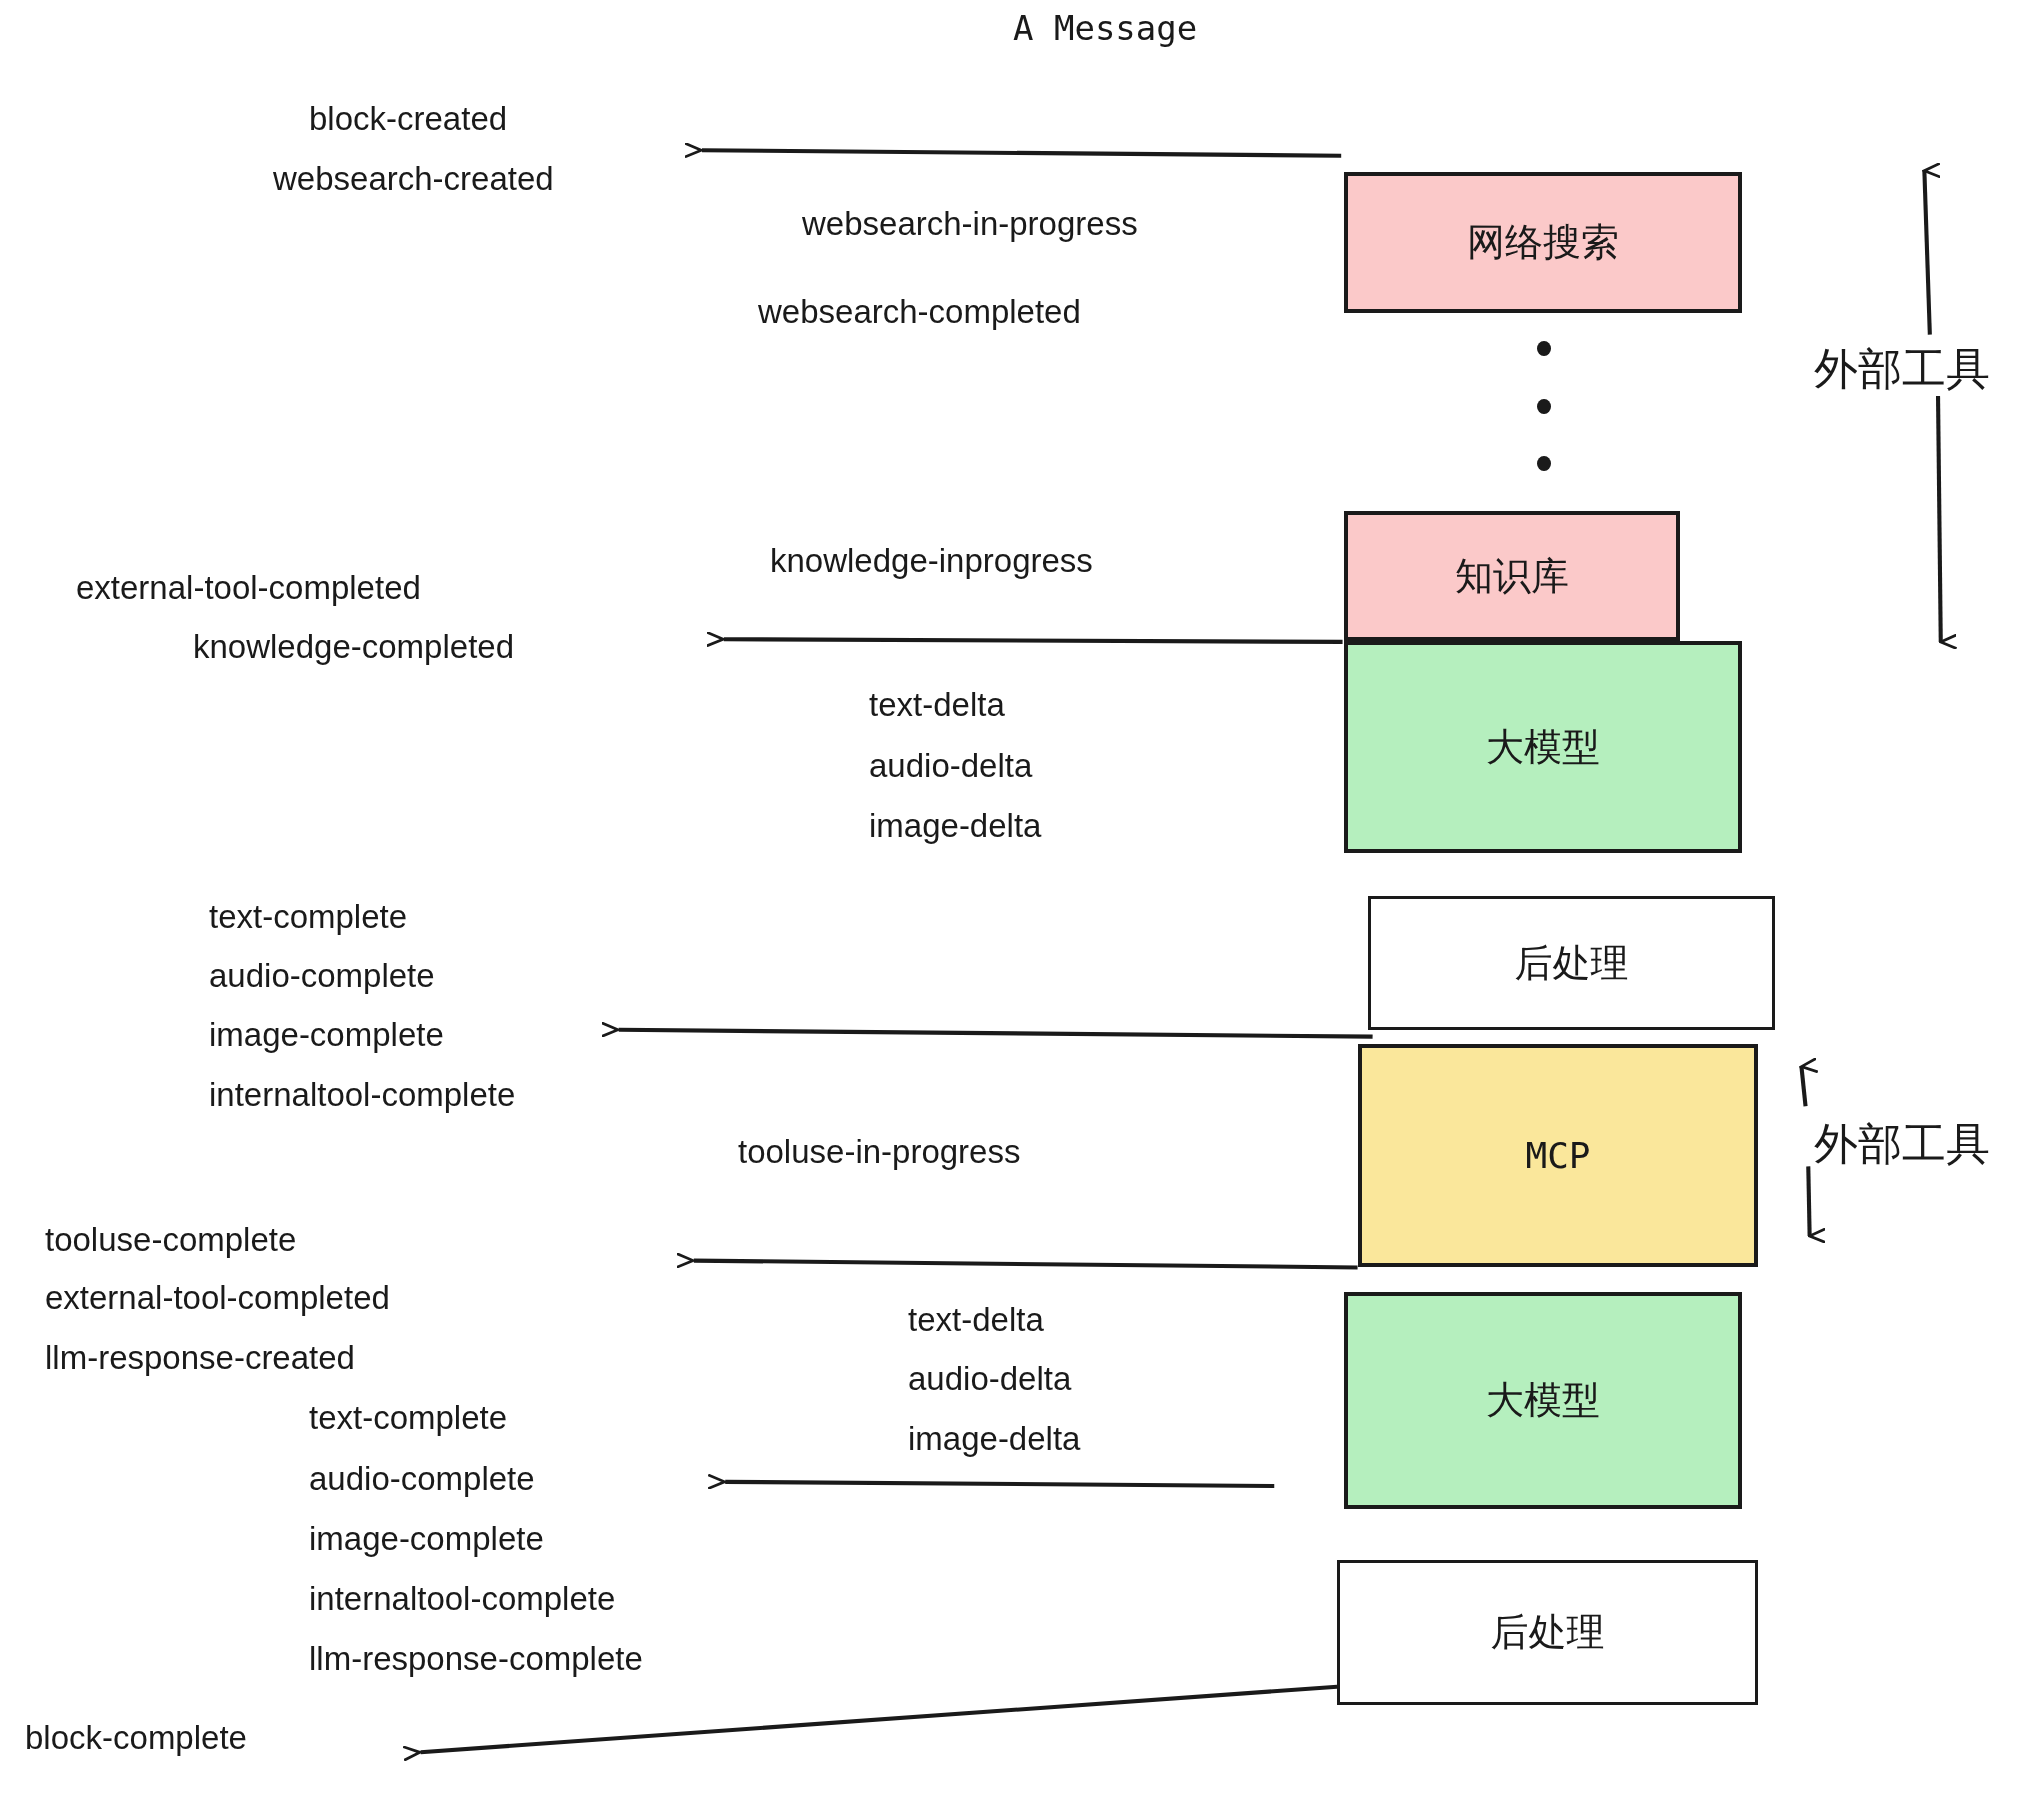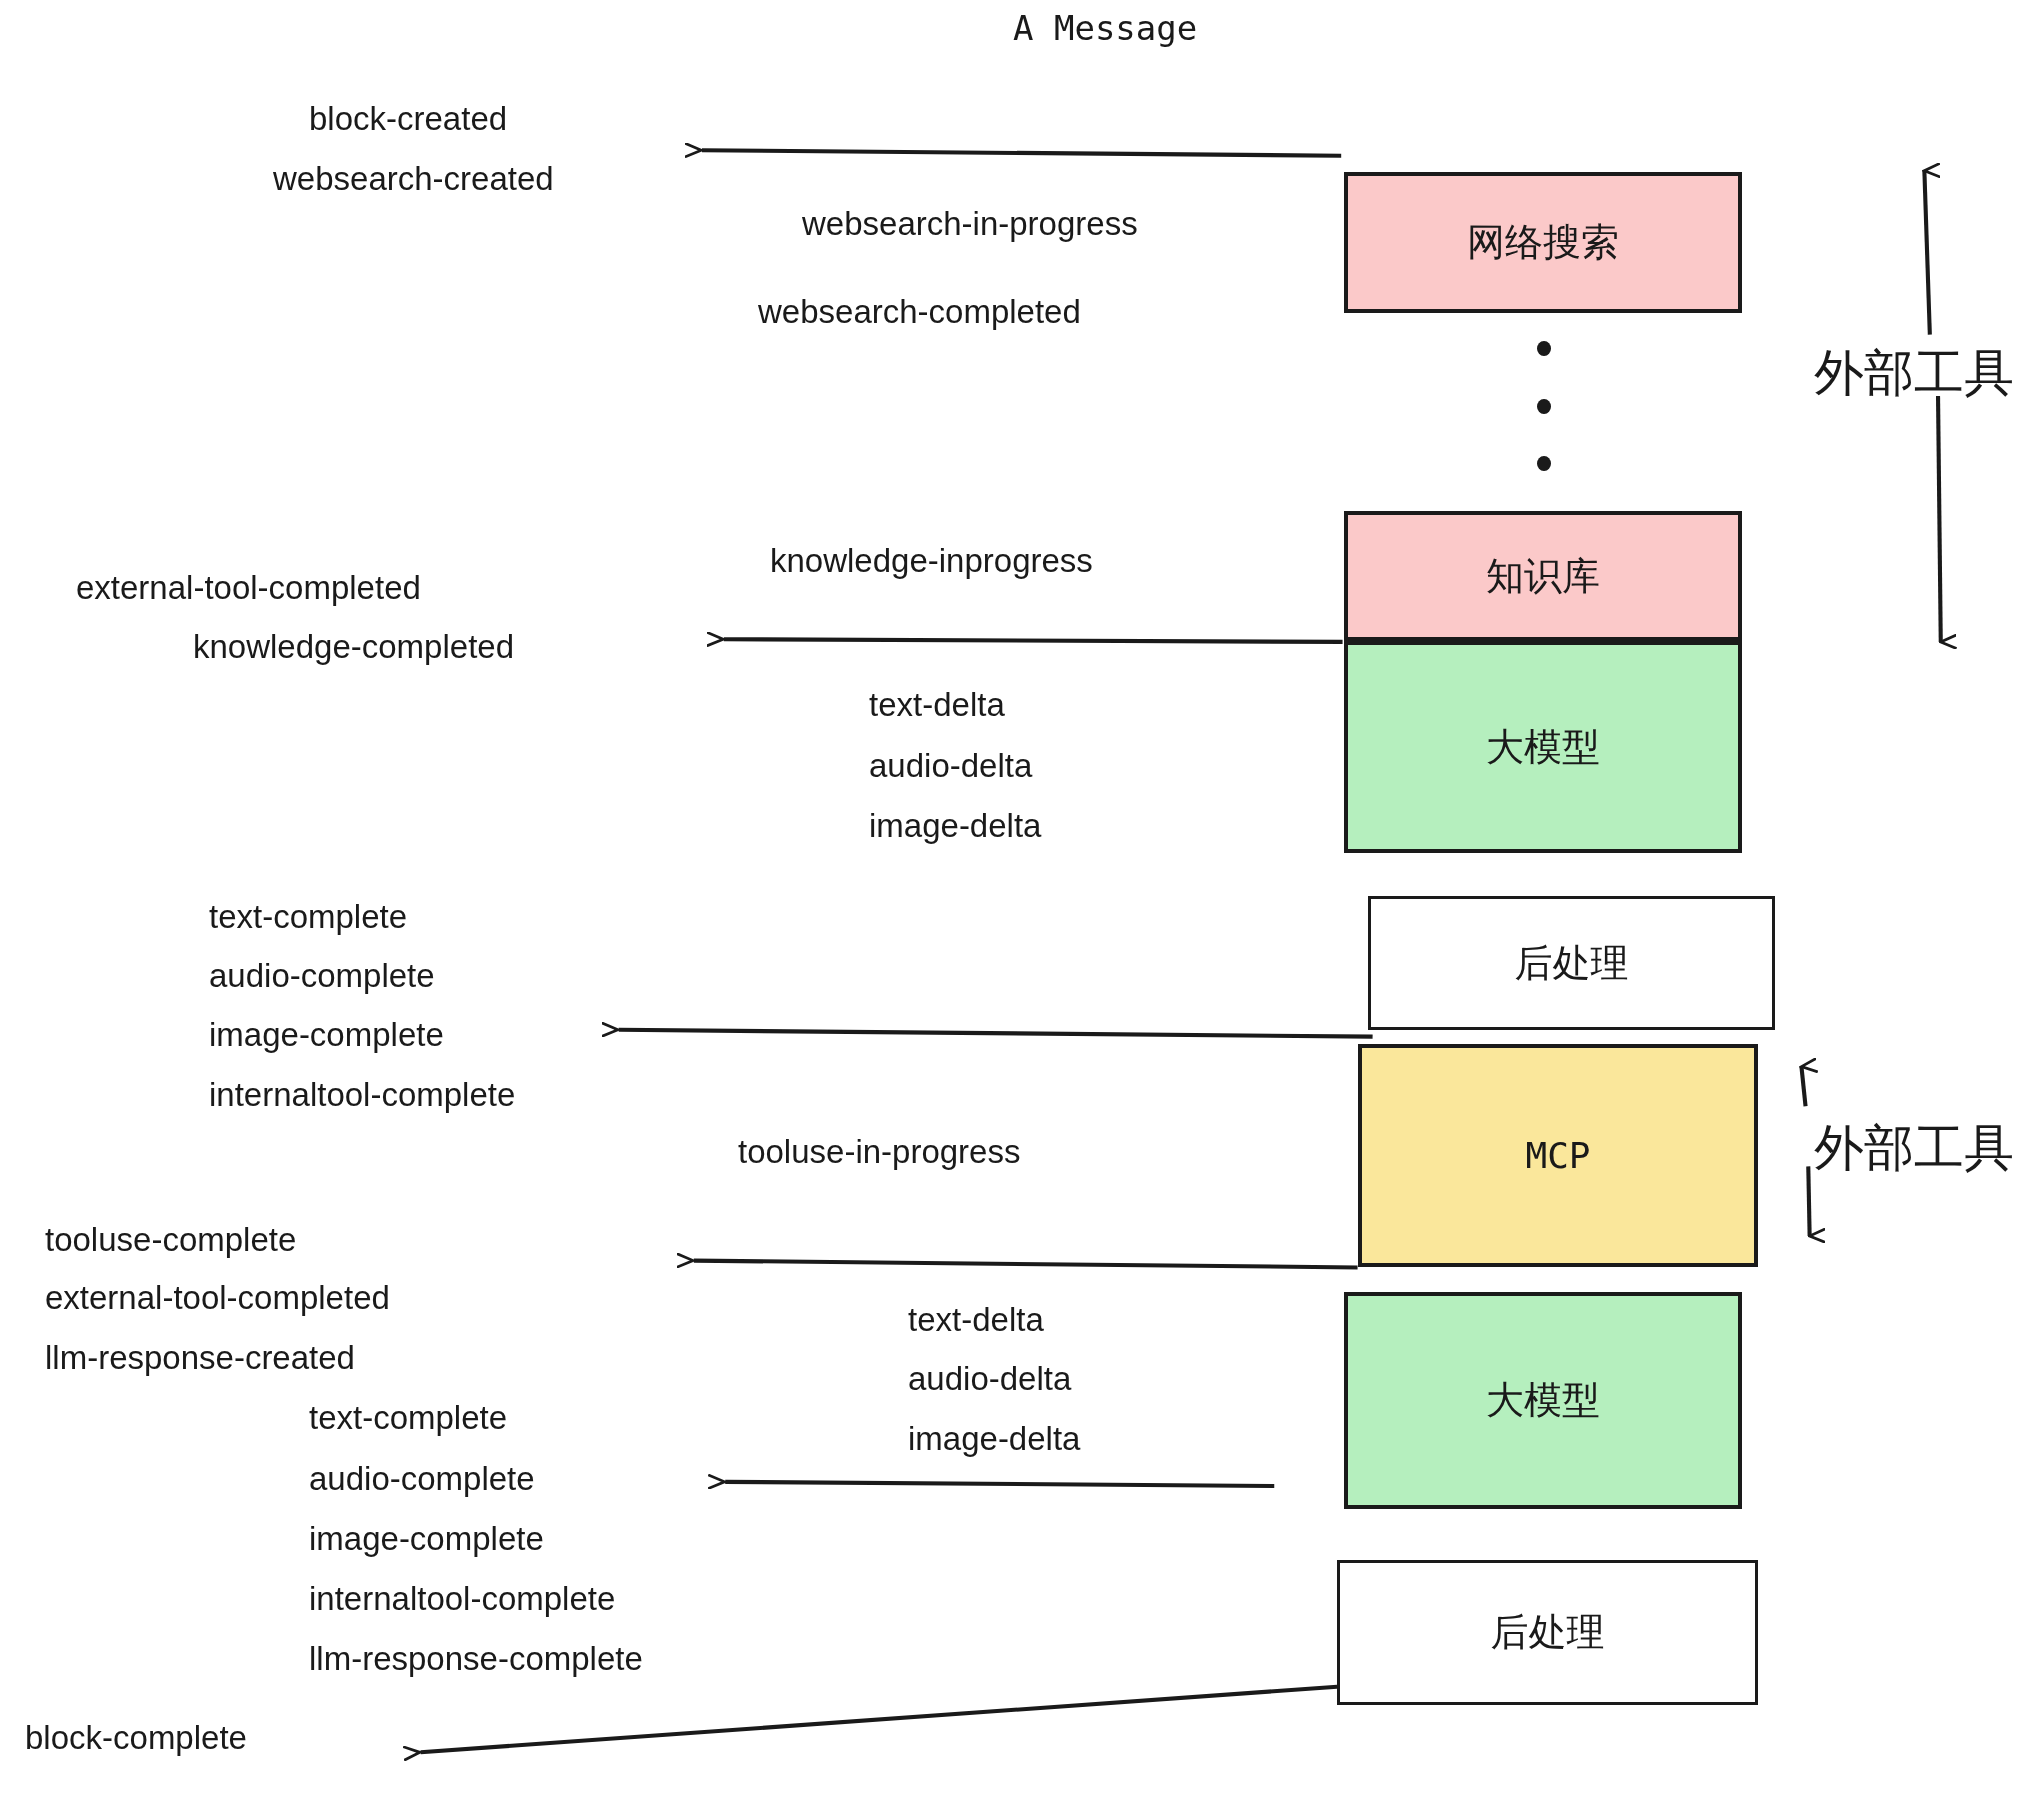--- a/index.html
+++ b/index.html
@@ -35,21 +35,21 @@
     align-items:center;
     justify-content:center;
     font-family:Liberation Mono, monospace;
     font-size:38px;
     color:#1a1a1a;
   }
   .box.mcp{ font-family:"DejaVu Sans Mono", monospace; font-size:36px; }
   .cjk-label{
     position:absolute;
     font-family:"DejaVu Sans", sans-serif;
-    font-size:50px;
+    font-size:44px;
     color:#1a1a1a;
     white-space:nowrap;
   }
   .dot{
     position:absolute;
     width:13.7px;height:15px;
     background:#1a1a1a;
     border-radius:50%;
   }
   svg.overlay{
@@ -114,21 +114,21 @@
   <div class="mono" style="left:309px; top:1522px;">image-complete</div>
 
   <div class="mono" style="left:309px; top:1582px;">internaltool-complete</div>
 
   <div class="mono" style="left:309px; top:1642px;">llm-response-complete</div>
 
   <div class="mono" style="left:25px; top:1721px;">block-complete</div>
 
   <div class="box" style="left:1344px; top:172px; width:398px; height:141px; background:#FBC9C9;">网络搜索</div>
 
-  <div class="box" style="left:1344px; top:511px; width:398px; height:130px; background:#FBC9C9;">知识库</div>
+  <div class="box" style="left:1344px; top:511px; width:336px; height:130px; background:#FBC9C9;">知识库</div>
 
   <div class="box" style="left:1344px; top:641px; width:398px; height:212px; background:#B5EFBE;">大模型</div>
 
   <div class="box" style="left:1368px; top:896px; width:407px; height:134px; background:#FFFFFF; border-width:3.4px;">后处理</div>
 
   <div class="box mcp" style="left:1358px; top:1044px; width:400px; height:223px; background:#FAE79B;">MCP</div>
 
   <div class="box" style="left:1344px; top:1292px; width:398px; height:217px; background:#B5EFBE;">大模型</div>
 
   <div class="box" style="left:1337px; top:1560px; width:421px; height:145px; background:#FFFFFF; border-width:3.4px;">后处理</div>

